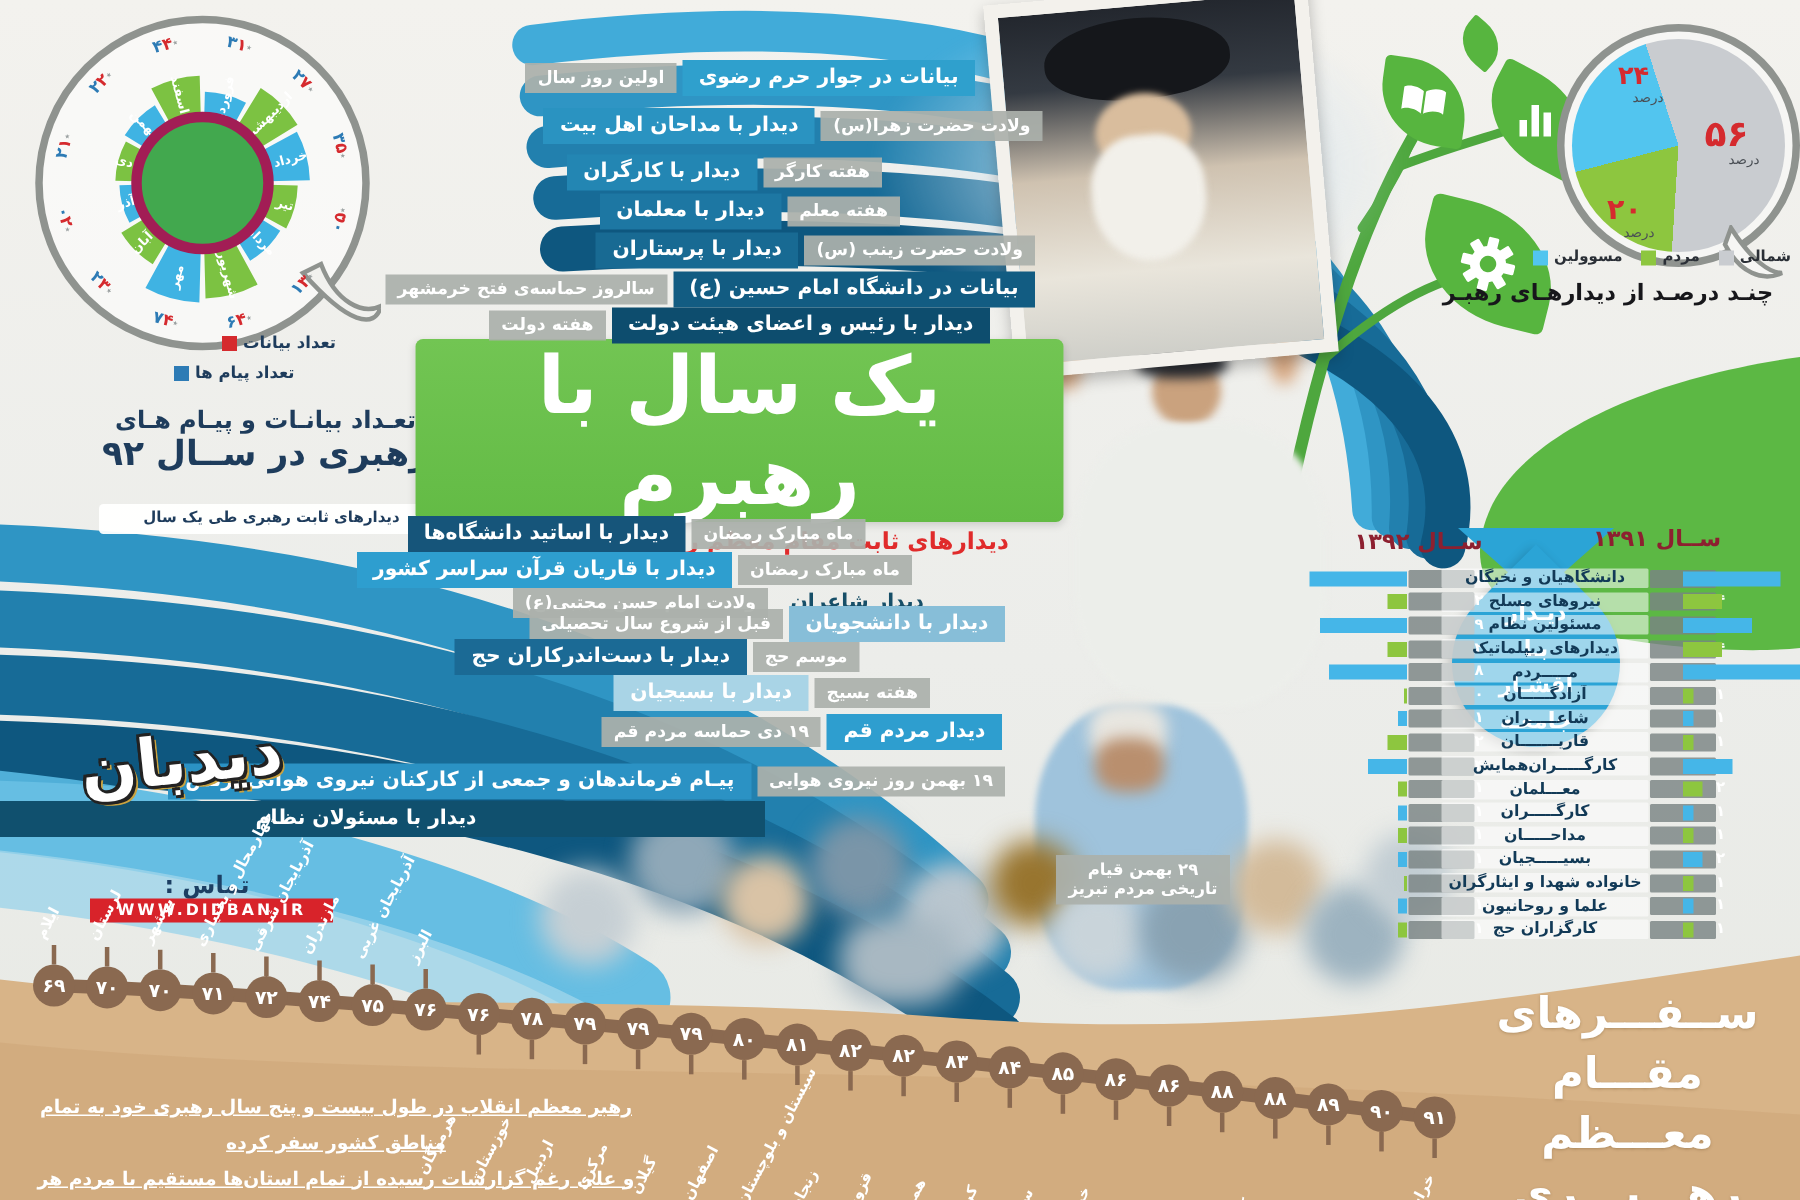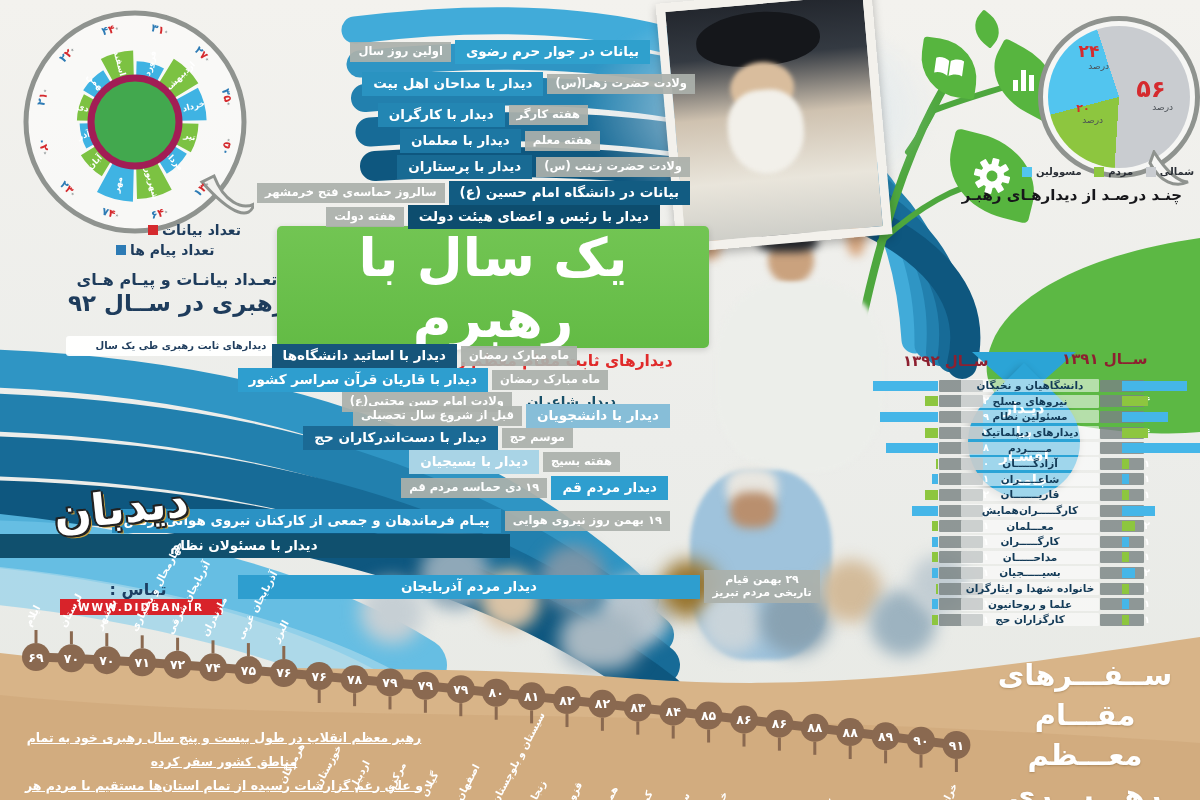--- a/index.html
+++ b/index.html
@@ -13,21 +13,21 @@
   .ev-tag{background:rgba(171,176,171,.93);color:#fff;font-size:11.5px;font-weight:bold;padding:3px 8px 4px;line-height:1.2;}
   .ev-tag.two{white-space:normal;width:100px;text-align:center;font-size:11px;}
   
   .main-title{left:277px;top:226px;width:432px;height:122px;background:linear-gradient(180deg,#72c553,#63bb45);
               border-radius:5px;z-index:25;text-align:center;box-shadow:0 2px 6px rgba(0,0,0,.15);}
   .main-title h1{margin:2px 0 0;color:#fff;font-size:53px;line-height:1.15;font-weight:bold;}
   .main-title .sub{color:#e02b2b;font-size:15.5px;font-weight:bold;margin-top:2px;}
   
   .months-bubble{left:20px;top:4px;width:234px;height:238px;z-index:22;}
   .donut-legend{position:absolute;display:flex;direction:rtl;align-items:center;gap:4px;
-                font-size:14px;font-weight:bold;color:#1e3c5c;z-index:23;}
+                font-size:11px;font-weight:bold;color:#1e3c5c;z-index:23;}
   .lg-sq{display:inline-block;width:10px;height:10px;}
   .months-caption{left:48px;top:270px;width:258px;text-align:center;direction:rtl;color:#1e3c5c;z-index:22;}
   .months-caption .l1{font-size:16px;font-weight:bold;}
   .months-caption .l2{font-size:23px;font-weight:bold;margin-top:1px;}
   .caption-bar{left:66px;top:336px;width:230px;height:20px;background:rgba(255,255,255,.95);border-radius:3px;
                text-align:center;font-size:10px;font-weight:bold;color:#1e3c5c;line-height:20px;direction:rtl;z-index:22;}
   
   .pie-bubble{left:1038px;top:16px;width:152px;height:152px;border-radius:50%;background:#f6f6f4;
               border:5px solid #8f938f;z-index:24;}
   .pie-disc{position:absolute;left:5px;top:5px;right:5px;bottom:5px;border-radius:50%;}
@@ -385,21 +385,20 @@
       </div>
       <div class="ev-row" style="top: 509px; right: 530px;">
         <span class="ev-tag">۱۹ بهمن روز نیروی هوایی</span>
         <span class="ev-banner" style="background: rgb(43, 146, 196);">پیـام فرماندهان و جمعی از کارکنان نیروی هوائی ارتش</span>
       </div>
       <div class="ev-row" style="top: 534px; right: 690px;">
         <span class="ev-banner" style="background: rgb(16, 80, 110); min-width: 510px; text-align: center;">دیدار با مسئولان نظام</span>
       </div>
       <div class="ev-row" style="top: 570px; right: 380px;">
         <span class="ev-tag two">۲۹ بهمن قیام تاریخی مردم تبریز</span>
-        <span class="ev-banner" style="background: rgb(46, 158, 207); min-width: 440px; text-align: center;">دیدار مردم آذربایجان</span>
       </div>
     </div>
 
   <div class="leaf" style="left:920px;top:40px;width:58px;height:56px;transform:rotate(8deg);">
     <svg width="30" height="22" viewBox="0 0 32 22">
       <path d="M16,4 C11,0 4,0 1,2 L1,18 C4,16 11,16 16,20 Z" fill="#fff"></path>
       <path d="M16,4 C21,0 28,0 31,2 L31,18 C28,16 21,16 16,20 Z" fill="#fff"></path>
       <rect x="15.2" y="3" width="1.6" height="17" fill="#57b53f"></rect>
     </svg>
   </div>
@@ -434,21 +433,21 @@
     <div class="pie-disc" id="pie-disc" style="background: conic-gradient(from 342deg, rgb(201, 204, 208) 0deg, rgb(201, 204, 208) 201.6deg, rgb(141, 198, 63) 201.6deg, rgb(141, 198, 63) 273.6deg, rgb(82, 197, 239) 273.6deg, rgb(82, 197, 239) 360deg);"></div>
     <div class="pie-lab" style="left:86px;top:56px;width:44px;">
       <span class="num" style="font-size:24px;">۵۶</span>
       <span class="unit">درصد</span>
     </div>
     <div class="pie-lab" style="left:26px;top:22px;width:40px;">
       <span class="num" style="font-size:17px;">۲۴</span>
       <span class="unit">درصد</span>
     </div>
     <div class="pie-lab" style="left:20px;top:82px;width:40px;">
-      <span class="num" style="font-size:11px;">۲۰</span>
+      <span class="num" style="font-size:19px;margin-top:28px;">۲۰</span>
       <span class="unit">درصد</span>
     </div>
   </div>
   <svg class="abs" style="left:1148px;top:150px;z-index:24;" width="44" height="46">
     <path d="M6,2 C20,24 32,32 40,32 C27,38 12,32 2,13 Z" fill="#f6f6f4" stroke="#8f938f" stroke-width="3"></path>
   </svg>
   <div class="abs pie-legend" id="pie-legend">
       <div class="item">
         <span class="lg-sq" style="background: rgb(201, 204, 208);"></span>
         <span>شمالی</span>

